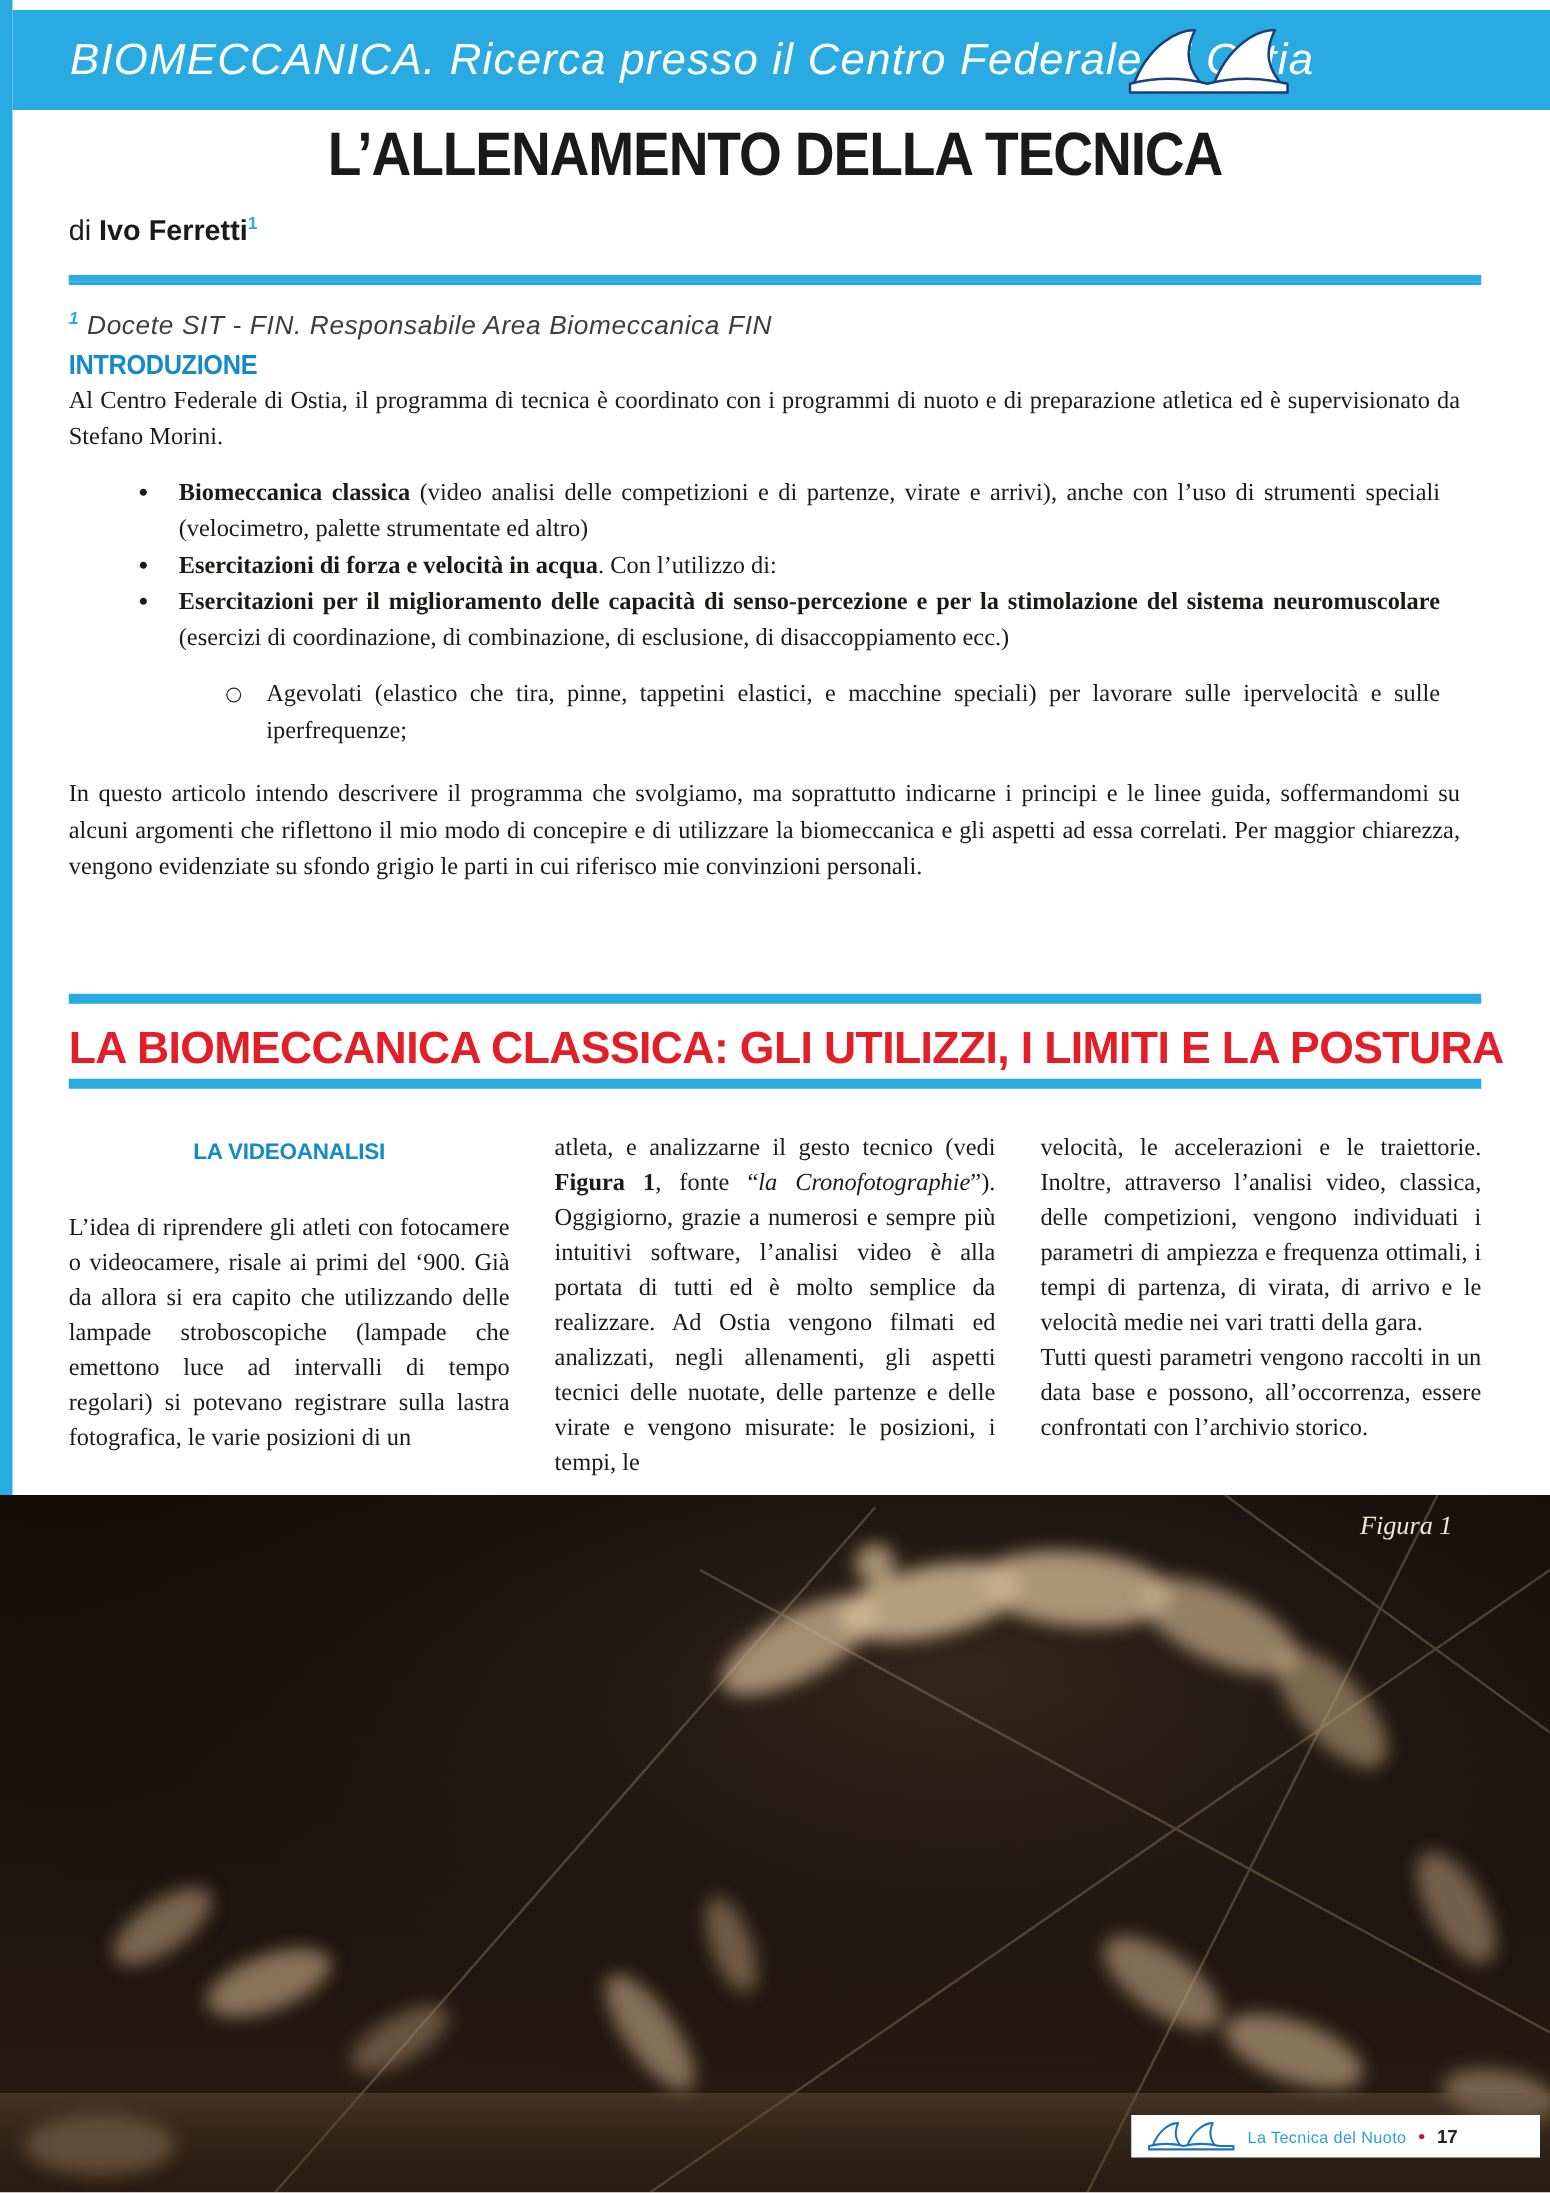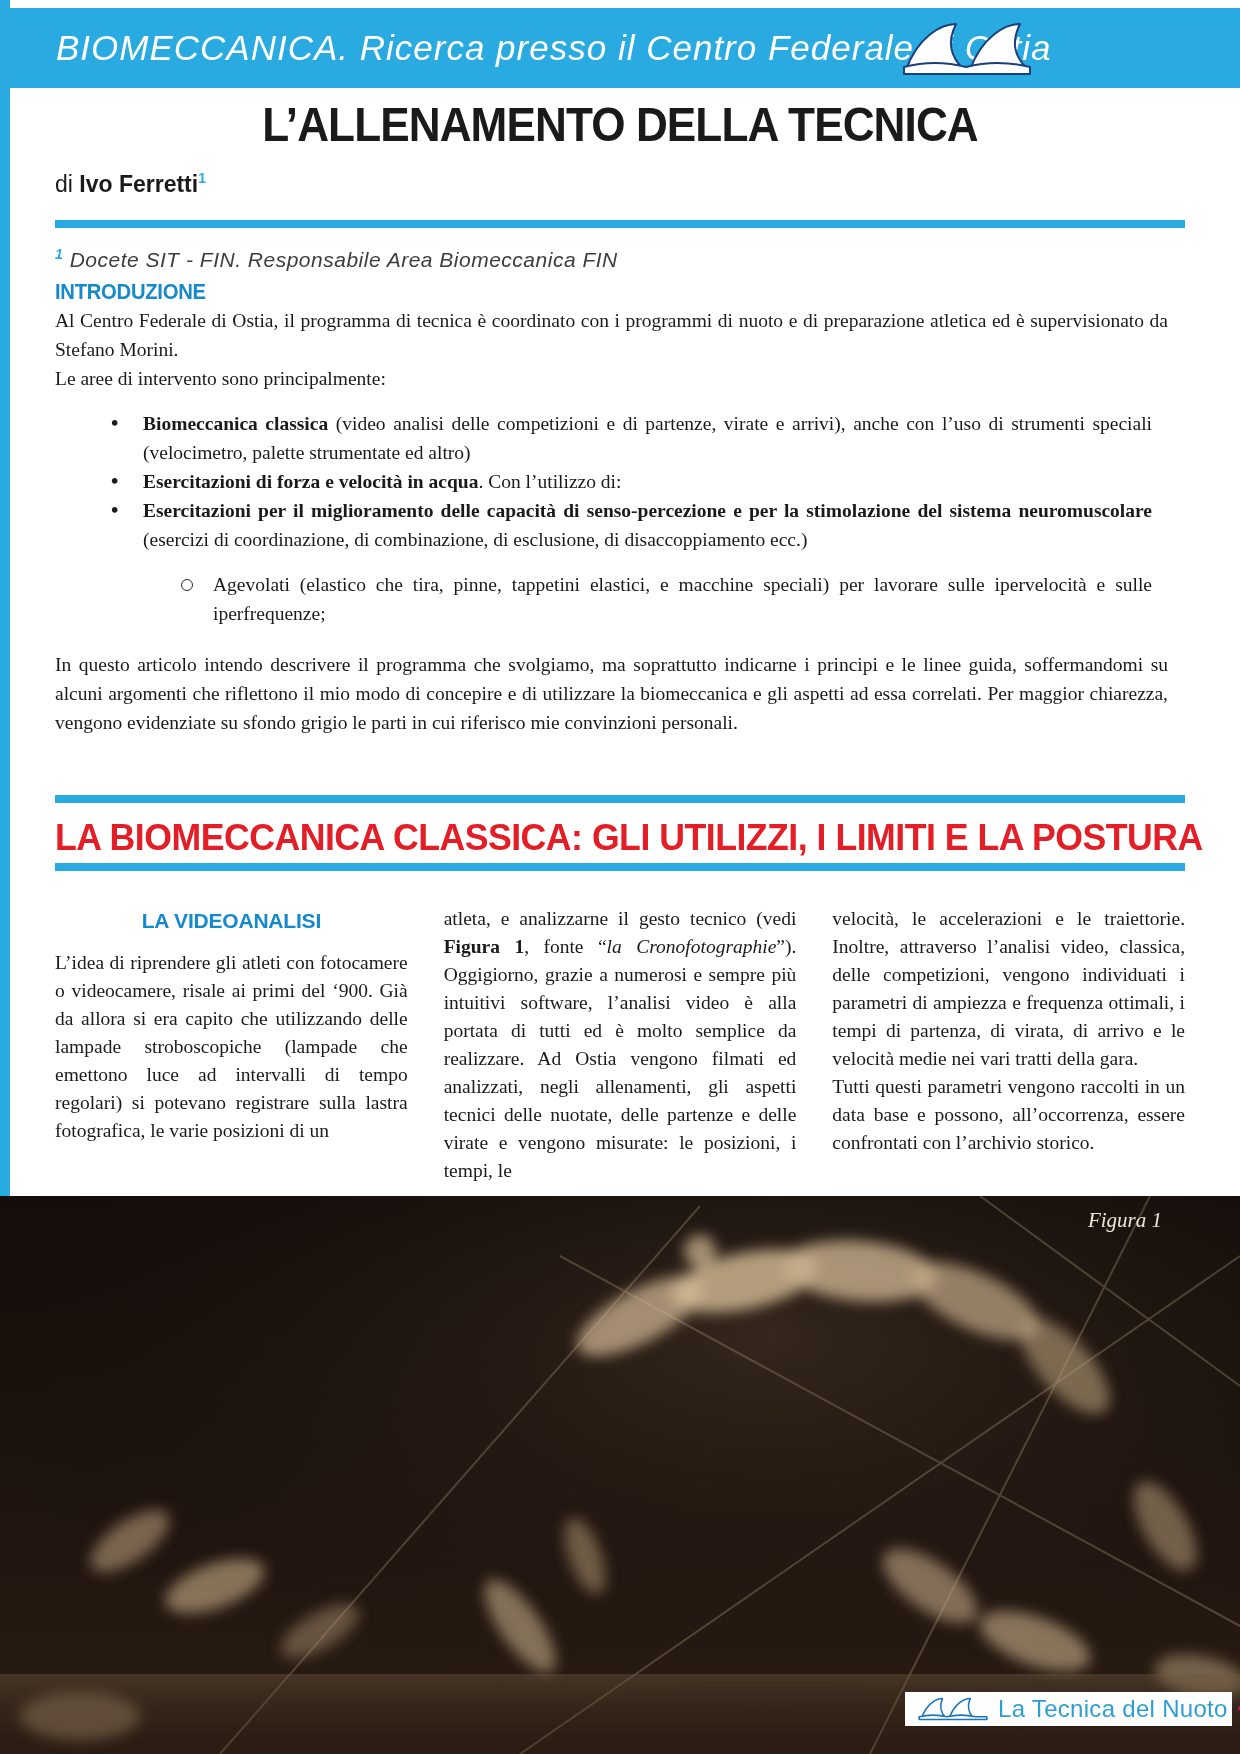--- a/index.html
+++ b/index.html
@@ -60,36 +60,36 @@
 
   .red-head{position:absolute;left:55px;top:817px;margin:0;white-space:nowrap;
     font-family:"Liberation Sans",sans-serif;font-weight:bold;font-size:36px;
     color:var(--section-red);letter-spacing:-.5px;transform:scaleX(.99);transform-origin:left;}
 
   
   .columns{position:absolute;left:55px;right:55px;top:905px;height:288px;
     display:flex;gap:36px;}
   .col{flex:1;font-size:19.5px;line-height:28px;overflow:hidden;}
   .col p{margin:0;}
-  .col-head{margin:2px 0 14px 0;text-align:center;
-    font-family:"Liberation Sans",sans-serif;font-weight:bold;font-size:21px;
+  .col-head{margin:2px 0 34px 0;text-align:center;
+    font-family:"Liberation Sans",sans-serif;font-weight:bold;font-size:18px;
     color:var(--heading-blue);letter-spacing:-.2px;}
 
   
   .photo{position:absolute;left:0;right:0;top:1196px;height:558px;margin:0;background:#1c1210;}
   .photo svg{display:block;width:100%;height:100%;}
   .photo figcaption{position:absolute;top:12px;right:78px;
     font-family:"Liberation Serif",serif;font-style:italic;font-size:21px;
     color:var(--photo-caption);}
 
   
   .page-footer{position:absolute;left:905px;top:1692px;width:327px;height:34px;background:#fff;
     display:flex;align-items:center;padding:0 10px 0 12px;gap:9px;z-index:5;}
   .footer-logo{width:72px;height:28px;flex:0 0 auto;}
-  .footer-mag{font-family:"Liberation Sans",sans-serif;font-size:24px;color:var(--footer-blue);
+  .footer-mag{font-family:"Liberation Sans",sans-serif;font-size:13px;color:var(--footer-blue);
     white-space:nowrap;letter-spacing:.3px;}
   .footer-dot{color:var(--footer-dot);font-size:18px;line-height:1;}
   .footer-page{font-family:"Liberation Sans",sans-serif;font-weight:bold;font-size:15px;color:#232323;}
 </style>
 </head>
 <body>
 
 <div class="page">
 
   <div class="side-bar"></div>
@@ -110,21 +110,20 @@
   <div class="byline"><span>di </span><b>Ivo Ferretti</b><sup>1</sup></div>
 
   <div class="rule rule-1"></div>
 
   <div class="footnote"><sup>1</sup> <span>Docete SIT - FIN. Responsabile Area Biomeccanica FIN</span></div>
 
   <h2 class="intro-head">INTRODUZIONE</h2>
 
   <div class="intro-body">
     <p class="just">Al Centro Federale di Ostia, il programma di tecnica è coordinato con i programmi di nuoto e di preparazione atletica ed è supervisionato da Stefano Morini.</p>
-    <p>Le aree di intervento sono principalmente:</p>
     <ul class="bullets">
       <li class="bullet"><b>Biomeccanica classica</b><span> (video analisi delle competizioni e di partenze, virate e arrivi), anche con l’uso di strumenti speciali (velocimetro, palette strumentate ed altro)</span></li>
       <li class="bullet"><b>Esercitazioni di forza e velocità in acqua</b><span>. Con l’utilizzo di:</span></li>
       <li class="bullet"><b>Esercitazioni per il miglioramento delle capacità di senso-percezione e per la stimolazione del sistema neuromuscolare</b><span> (esercizi di coordinazione, di combinazione, di esclusione, di disaccoppiamento ecc.)</span></li>
     </ul>
     <ul class="subs">
       <li class="sub"><span>Agevolati (elastico che tira, pinne, tappetini elastici, e macchine speciali) per lavorare sulle ipervelocità e sulle iperfrequenze;</span></li>
     </ul>
     <p class="just p3">In questo articolo intendo descrivere il programma che svolgiamo, ma soprattutto indicarne i principi e le linee guida, soffermandomi su alcuni argomenti che riflettono il mio modo di concepire e di utilizzare la biomeccanica e gli aspetti ad essa correlati. Per maggior chiarezza, vengono evidenziate su sfondo grigio le parti in cui riferisco mie convinzioni personali.</p>
   </div>

